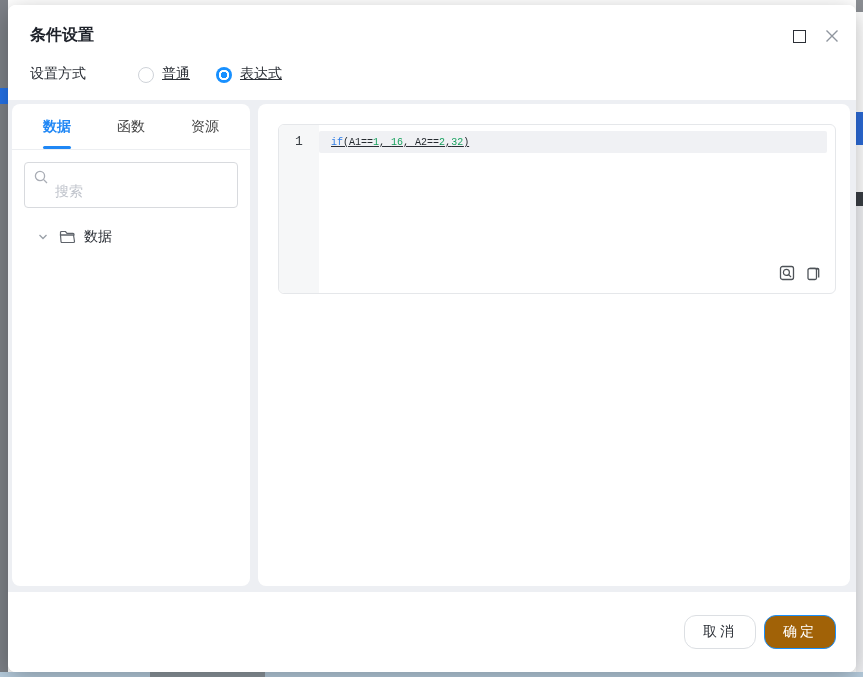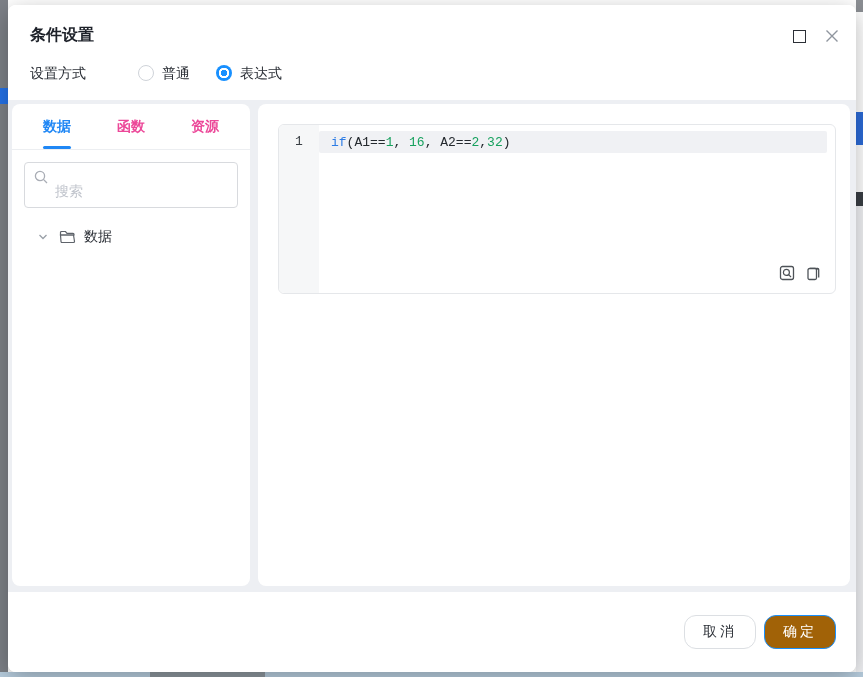--- a/index.html
+++ b/index.html
@@ -30,34 +30,34 @@
   }
   .dlg-header { position:relative; height:95px; background:#ffffff; flex:0 0 auto; }
   .dlg-title { position:absolute; left:22px; top:20px; font-size:16px; font-weight:700; color:#1d2129; }
   .hdr-btn { position:absolute; top:20px; width:22px; height:22px; display:flex; align-items:center; justify-content:center; cursor:pointer; background:none; border:none; }
   .btn-max { right:46px; }
   .btn-close { right:13px; }
   .max-glyph { width:13px; height:13px; border:1.6px solid #2b2f36; background:#fff; }
 
   .settings-row { position:absolute; left:22px; top:60px; display:flex; align-items:center; font-size:14px; }
   .settings-label { width:108px; color:#2b2f36; }
-  .radio-opt { display:flex; align-items:flex-start; margin-right:26px; cursor:pointer; }
+  .radio-opt { display:flex; align-items:flex-end; margin-right:26px; cursor:pointer;text-decoration:underline; }
   .radio-circ { width:16px; height:16px; border-radius:50%; margin-right:8px; flex:0 0 auto; }
   .radio-off { background:#fff; border:1px solid #cfd3d9; }
   .radio-on  { background:radial-gradient(circle at 50% 50%, #1890ff 0 3px, #ffffff 3.5px 5px, #1890ff 5.5px 8px); }
 
   .dlg-body { position:relative; height:492px; background:#edeff3; flex:0 0 auto; }
 
   
   .left-card {
     position:absolute; left:4px; top:4px; width:238px; height:482px;
     background:#fff; border-radius:8px; overflow:hidden;
   }
   .tabs { display:flex; align-items:stretch; height:46px; border-bottom:1px solid #eceef1; padding:0 20px; }
-  .tab { position:relative; display:flex; align-items:center; justify-content:center; width:56px; margin-right:24px; font-size:14px; color:#ec4899; cursor:pointer;font-weight:bold; }
+  .tab { position:relative; display:flex; align-items:center; justify-content:center; width:56px; margin-right:24px; font-size:14px; color:#404040; cursor:pointer; }
   .tab:last-child { margin-right:0; }
   .tab.active { color:#1f87f5; font-weight:600; }
   .tab.active::after { content:""; position:absolute; bottom:0; left:50%; transform:translateX(-50%); width:28px; height:3px; border-radius:2px; background:#1f87f5; }
   .search-wrap { margin:12px 12px 4px; position:relative; }
   .search-input {
     width:100%; height:46px; border:1px solid #d8dade; border-radius:4px;
     padding:12px 8px 0 30px; font-size:14px; color:#2b2f36; outline:none;
     font-family:"Liberation Sans","DejaVu Sans",sans-serif; background:#fff;
   }
   .search-input::placeholder { color:#c0c4cc; }
@@ -76,21 +76,21 @@
   }
   .editor {
     position:absolute; left:20px; top:20px; right:14px; height:170px;
     border:1px solid #e5e7ea; border-radius:6px; background:#fff; overflow:hidden;
   }
   .gutter { position:absolute; left:0; top:0; bottom:0; width:40px; background:#f6f7f8; border-radius:5px 0 0 5px; }
   .line-no { position:absolute; left:0; top:9px; width:40px; text-align:center; font-family:"Liberation Mono","DejaVu Sans Mono",monospace; font-size:13px; color:#3a3f45; }
   .active-line { position:absolute; left:40px; right:8px; top:6px; height:22px; background:#f0f1f4; border-radius:2px; }
   .code-line {
     position:absolute; left:52px; top:9px; font-family:"Liberation Mono","DejaVu Sans Mono",monospace;
-    font-size:13px; white-space:pre; line-height:17px;
+    font-size:10px; white-space:pre; line-height:17px;text-decoration:underline;
   }
   .tk-p { color:#24292e; }
   .tk-k { color:#2d7ce5; }
   .tk-n { color:#17a15e; }
   .editor-actions { position:absolute; right:14px; bottom:12px; display:flex; gap:10px; }
   .mini-btn { width:16px; height:16px; background:none; border:none; padding:0; cursor:pointer; display:flex; align-items:center; justify-content:center; }
 
   
   .dlg-footer { flex:1; background:#fff; display:flex; align-items:center; justify-content:flex-end; padding-right:20px; gap:8px; }
   .btn { height:34px; min-width:64px; padding:0 18px; border-radius:12px; font-size:14px; letter-spacing:3px; cursor:pointer; font-family:inherit; }

